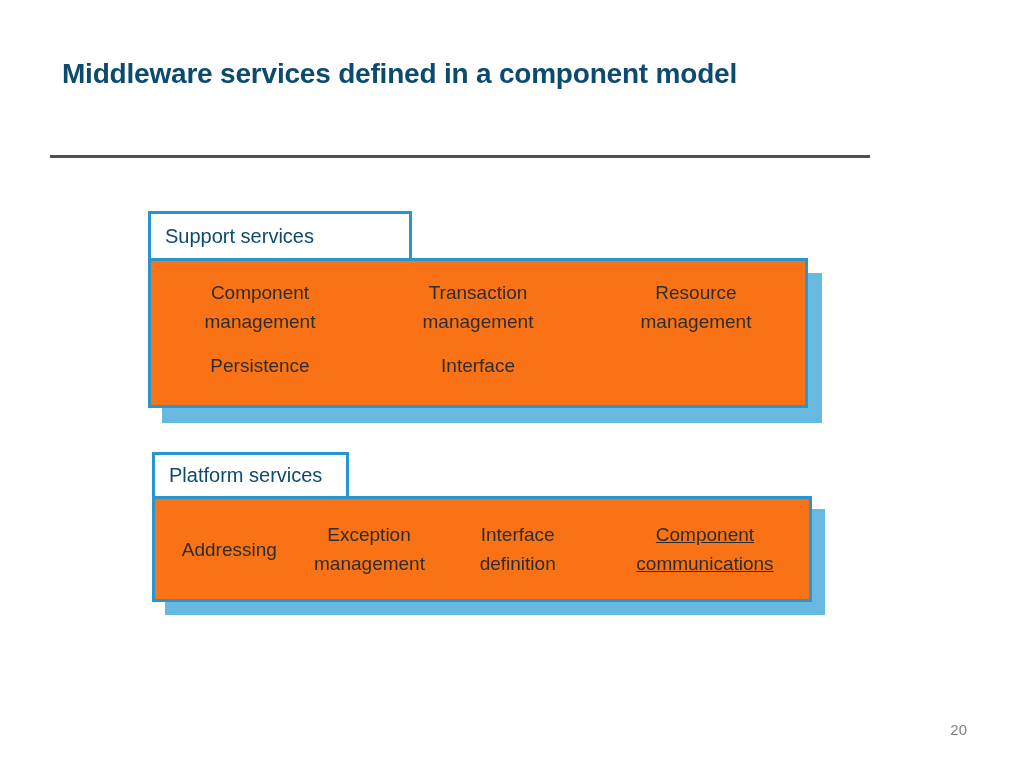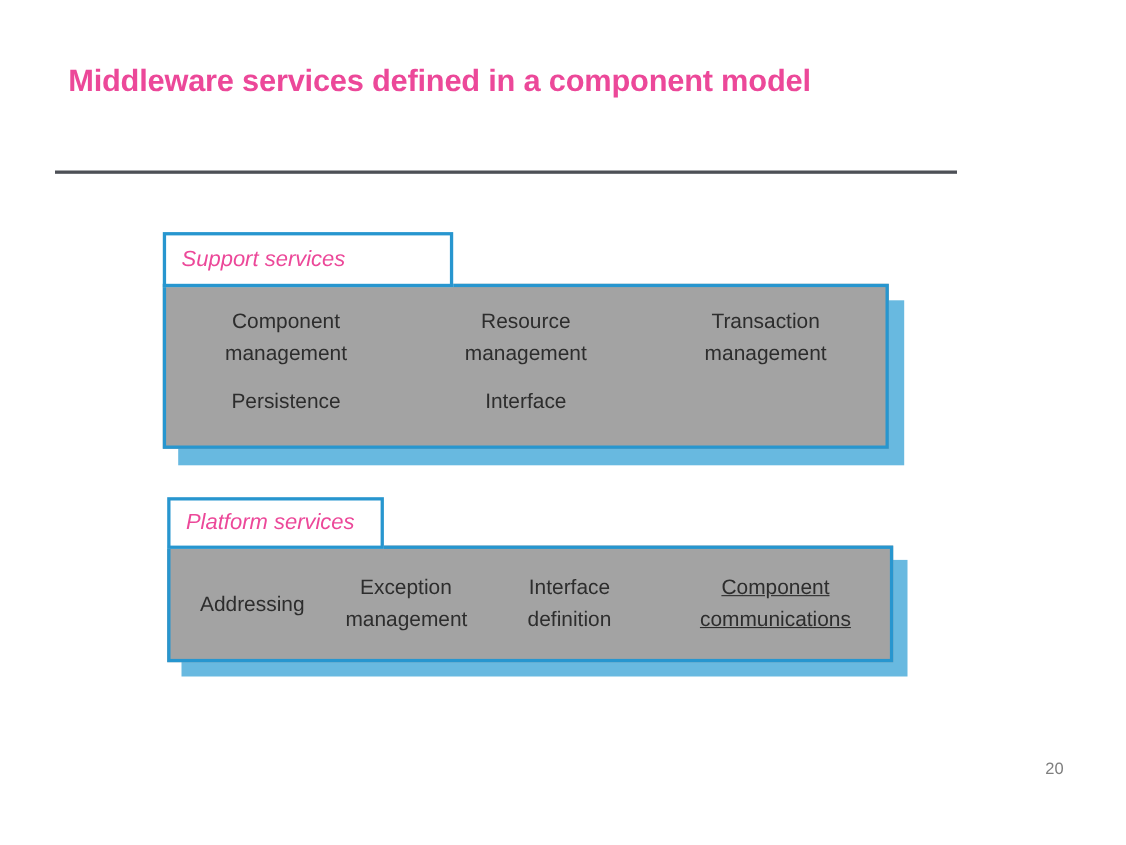--- a/index.html
+++ b/index.html
@@ -13,21 +13,21 @@
   .slide { position: absolute; inset: 0; background: #ffffff; }
 
   .title {
     position: absolute;
     left: 62px;
     top: 56px;
     width: 745px;
     font-size: 28px;
     font-weight: bold;
     line-height: 1.28;
-    color: #ec4899;
+    color: #0c4a6e;
     letter-spacing: -0.2px;
   }
   .divider {
     position: absolute;
     left: 50px;
     top: 155px;
     width: 820px;
     height: 3px;
     background: #4d5056;
   }
@@ -39,43 +39,42 @@
   .box-shadow {
     position: absolute;
     background: #68b9e0;
     z-index: 1;
   }
   .group1 .box-shadow { left: 14px; top: 62px; width: 660px; height: 150px; }
   .group2 .box-shadow { left: 13px; top: 57px; width: 660px; height: 106px; }
 
   .main-box {
     position: absolute;
-    background: #a3a3a3;
+    background: #f97316;
     border: 3px solid #2796cf;
     z-index: 2;
   }
   .group1 .main-box { left: 0; top: 47px; width: 660px; height: 150px; }
   .group2 .main-box { left: 0; top: 44px; width: 660px; height: 106px; }
 
   .tab {
     position: absolute;
     left: 0; top: 0;
     background: #ffffff;
     border: 3px solid #2796cf;
     z-index: 3;
     display: flex;
     align-items: center;
     padding-left: 14px;
   }
   .group1 .tab { width: 264px; height: 50px; }
   .group2 .tab { width: 197px; height: 47px; text-align: right; }
   .tab-label {
     font-size: 20px;
-    color: #ec4899;
-    font-style: italic;
+    color: #0c4a6e;
   }
 
   .cell {
     font-size: 19px;
     line-height: 29px;
     color: #2d2d2d;
     text-align: center;
   }
 
   .grid-support {
@@ -95,41 +94,41 @@
   .flex-platform .cell:nth-child(2) { width: 132px; }
   .flex-platform .cell:nth-child(3) { width: 168px; }
   .flex-platform .cell:nth-child(4) { width: 210px; }
   .flex-platform .cell span { display: inline-block; max-width: 150px; }
   .flex-platform .cell:nth-child(2) span { max-width: 110px; }
   .flex-platform .cell:nth-child(3) span { max-width: 135px; }
   .flex-platform .cell:nth-child(4) span { max-width: 160px; text-decoration: underline; }
 
   .page-number {
     position: absolute;
-    top: 691px;
+    top: 721px;
     right: 57px;
     font-size: 15px;
     color: #7f7f7f;
   }
 </style>
 </head>
 <body>
 
 <div class="slide">
 
   <h1 class="title">Middleware services defined in a component model</h1>
   <div class="divider"></div>
 
   <div class="group group1">
     <div class="box-shadow"></div>
     <div class="main-box">
       <div class="grid-support">
         <div class="cell"><span>Component management</span></div>
+        <div class="cell"><span>Transaction management</span></div>
         <div class="cell"><span>Resource management</span></div>
-        <div class="cell"><span>Transaction management</span></div>
         <div class="cell"><span>Persistence</span></div>
         <div class="cell"><span>Interface</span></div>
       </div>
     </div>
     <div class="tab">
       <span class="tab-label">Support services</span>
     </div>
   </div>
 
   <div class="group group2">

